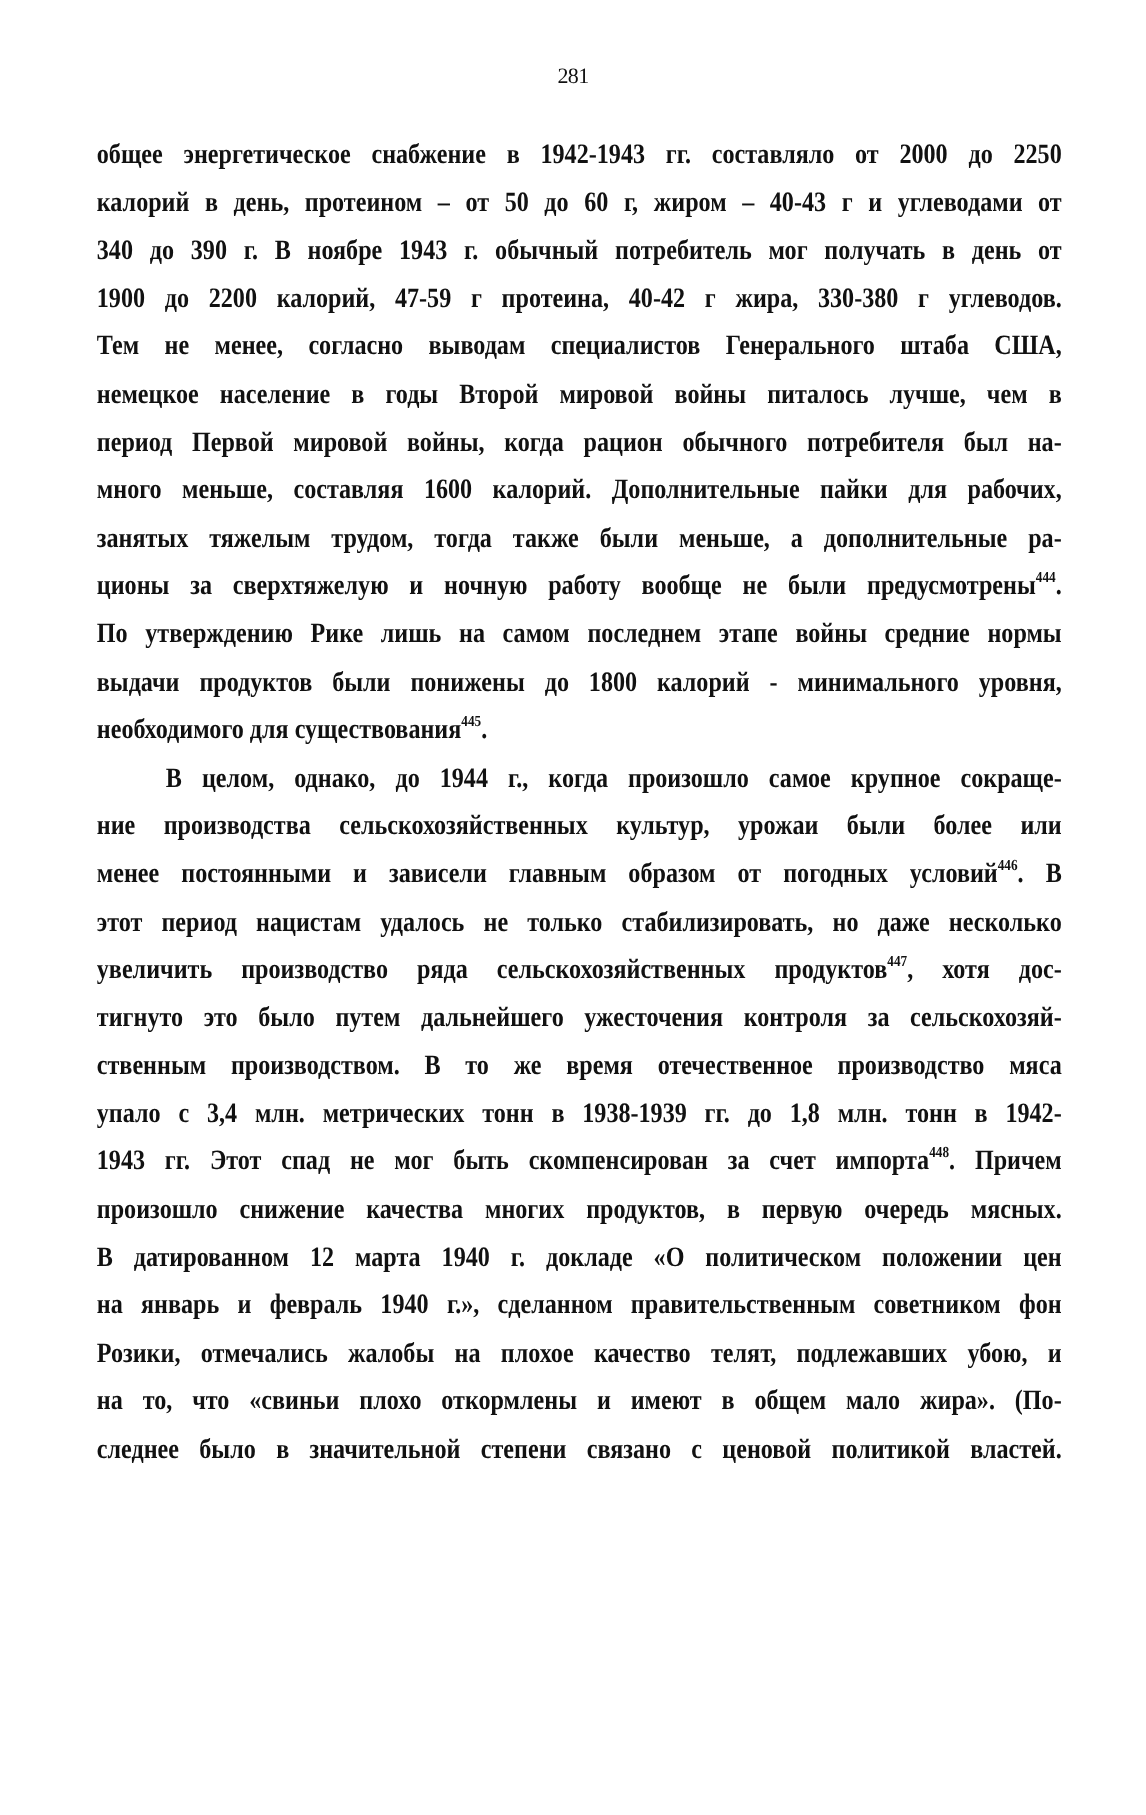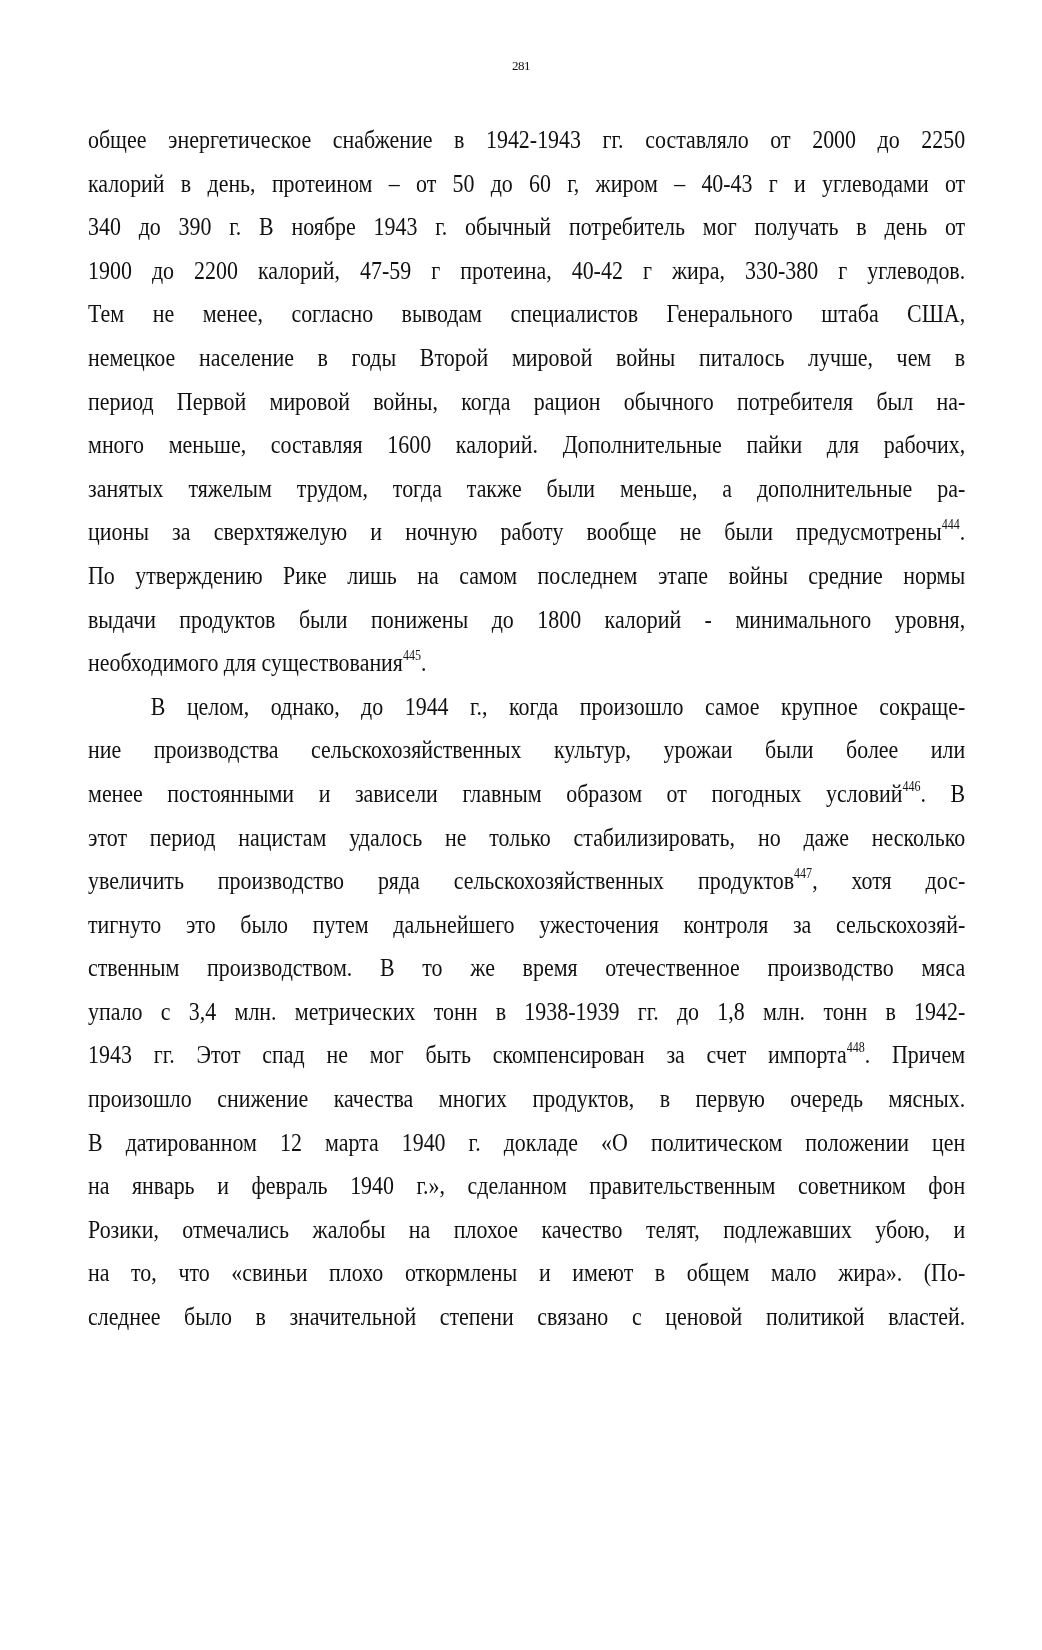--- a/index.html
+++ b/index.html
@@ -4,23 +4,23 @@
   <style>
     html, body { margin: 0; padding: 0; background: #ffffff; }
     body { width: 1042px; height: 1650px; position: relative; overflow: hidden; }
     .page {
       position: absolute; left: 0; top: 0; width: 1042px; height: 1650px;
       background: #ffffff; color: #111111;
       font-family: "Liberation Serif", "DejaVu Serif", serif;
     }
     .page-number {
       position: absolute; top: 58px; left: 0; width: 1042px; text-align: center;
-      font-size: 13px; letter-spacing: -0.5px;
+      font-size: 20px; letter-spacing: -0.5px;
     }
-    .body-text { position: absolute; left: 88px; top: 118px; width: 877px; }
+    .body-text { position: absolute; left: 88px; top: 118px; width: 877px; font-weight: bold; }
     .line {
       height: 43.6px; line-height: 43.6px;
       font-size: 25.5px; white-space: nowrap;
       text-align: justify; text-align-last: justify;
       transform: scaleX(0.86); transform-origin: left center;
       width: 1020px;
     }
     .line.last { text-align-last: left; }
     .line.indent { padding-left: 73px; width: 947px; }
     sup.fn { font-size: 14px; line-height: 0; vertical-align: 11px; }

